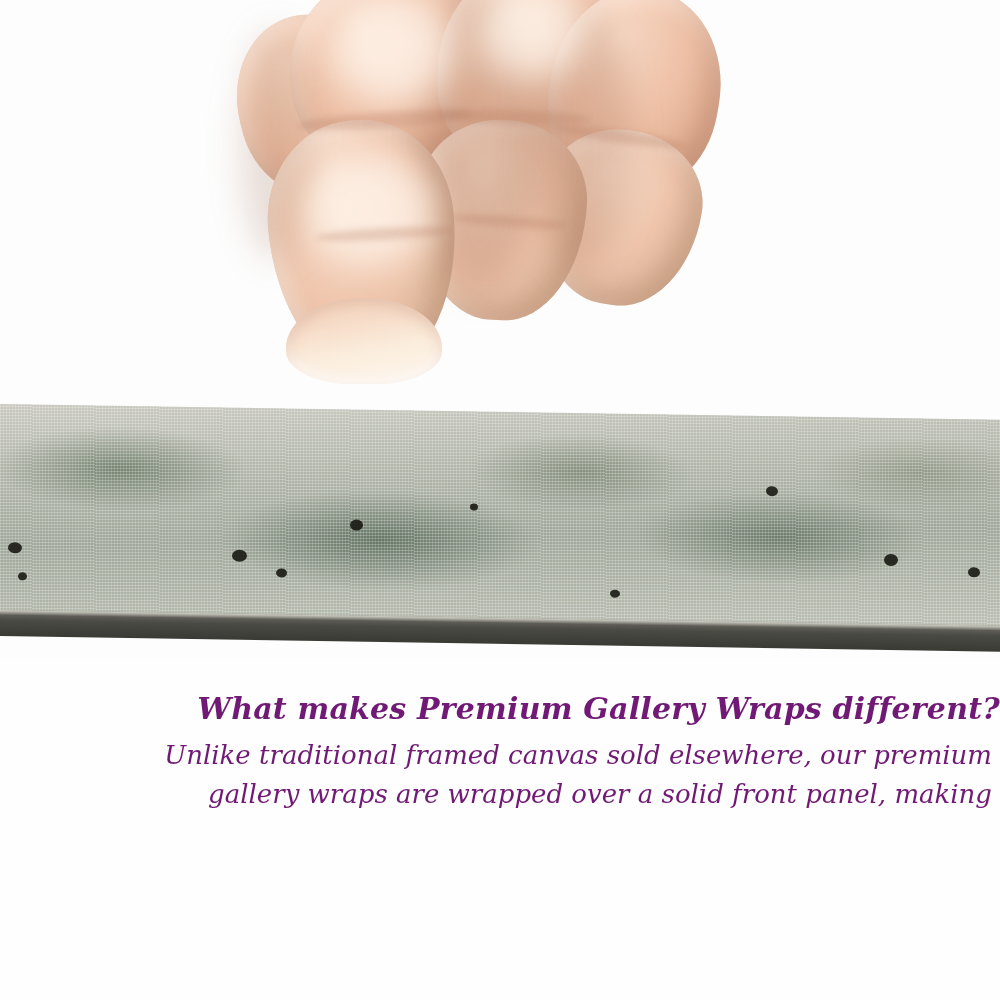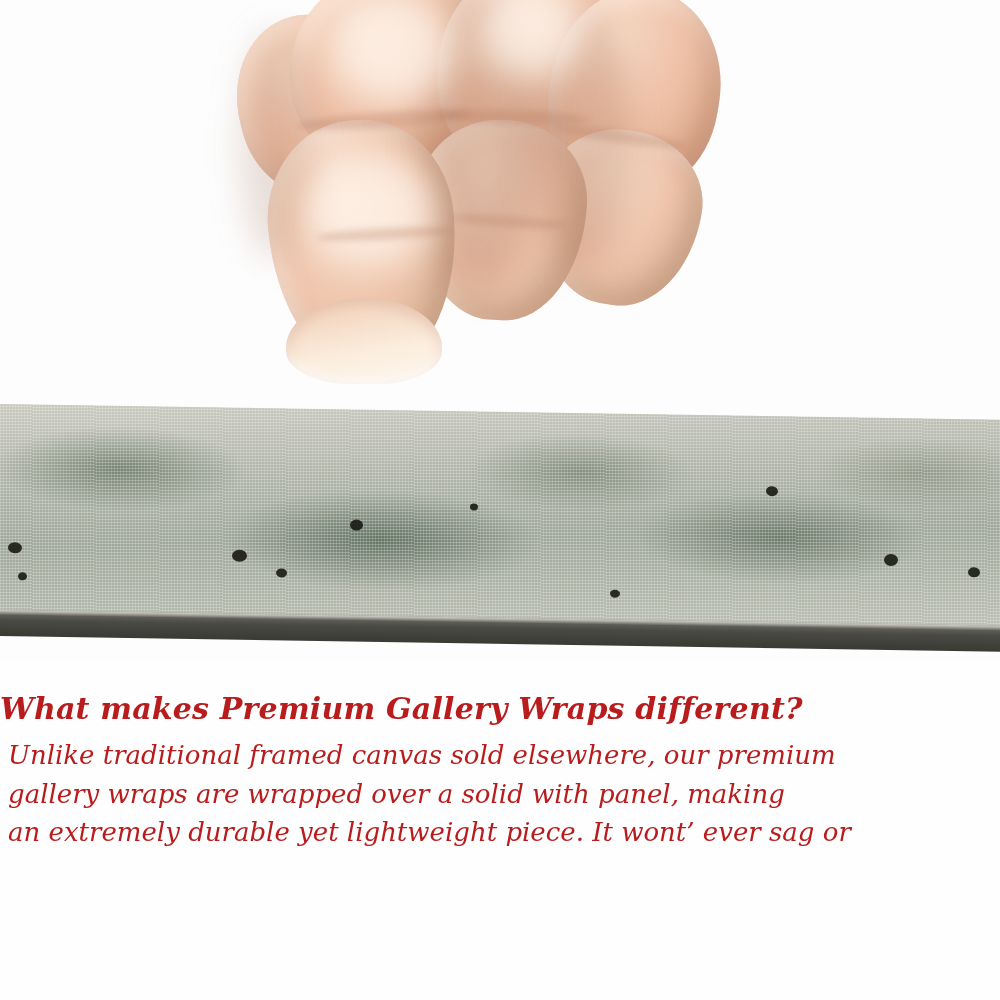--- a/index.html
+++ b/index.html
@@ -157,22 +157,22 @@
     left: 0; top: 0; width: 1000px; height: 5px;
     background: linear-gradient(180deg, rgba(225,225,215,0.85), rgba(225,225,215,0));
   }
 
   
   .caption {
     position: absolute;
     left: 0;
     top: 690px;
     width: 1000px;
-    text-align: left;
-    color: #b91c1c;
+    text-align: right;
+    color: #701a75;
     font-family: "DejaVu Serif", serif;
     font-style: italic;
   }
   .caption h2 {
     margin: 0 0 6px 0;
     font-size: 30px;
     font-weight: 700;
     letter-spacing: 0.2px;
     line-height: 1.28;
   }
@@ -235,18 +235,17 @@
       <div class="canvas-edge">
         <div class="edge-light"></div>
       </div>
     </div>
   </div>
 
   <div class="caption">
     <h2>What makes Premium Gallery Wraps different?</h2>
     <p>
       <span class="line">Unlike traditional framed canvas sold elsewhere, our premium</span>
-      <span class="line">gallery wraps are wrapped over a solid with panel, making</span>
-      <span class="line">an extremely durable yet lightweight piece. It wont’ ever sag or</span>
+      <span class="line">gallery wraps are wrapped over a solid front panel, making</span>
     </p>
   </div>
 
 </div>
 
 </body></html>

